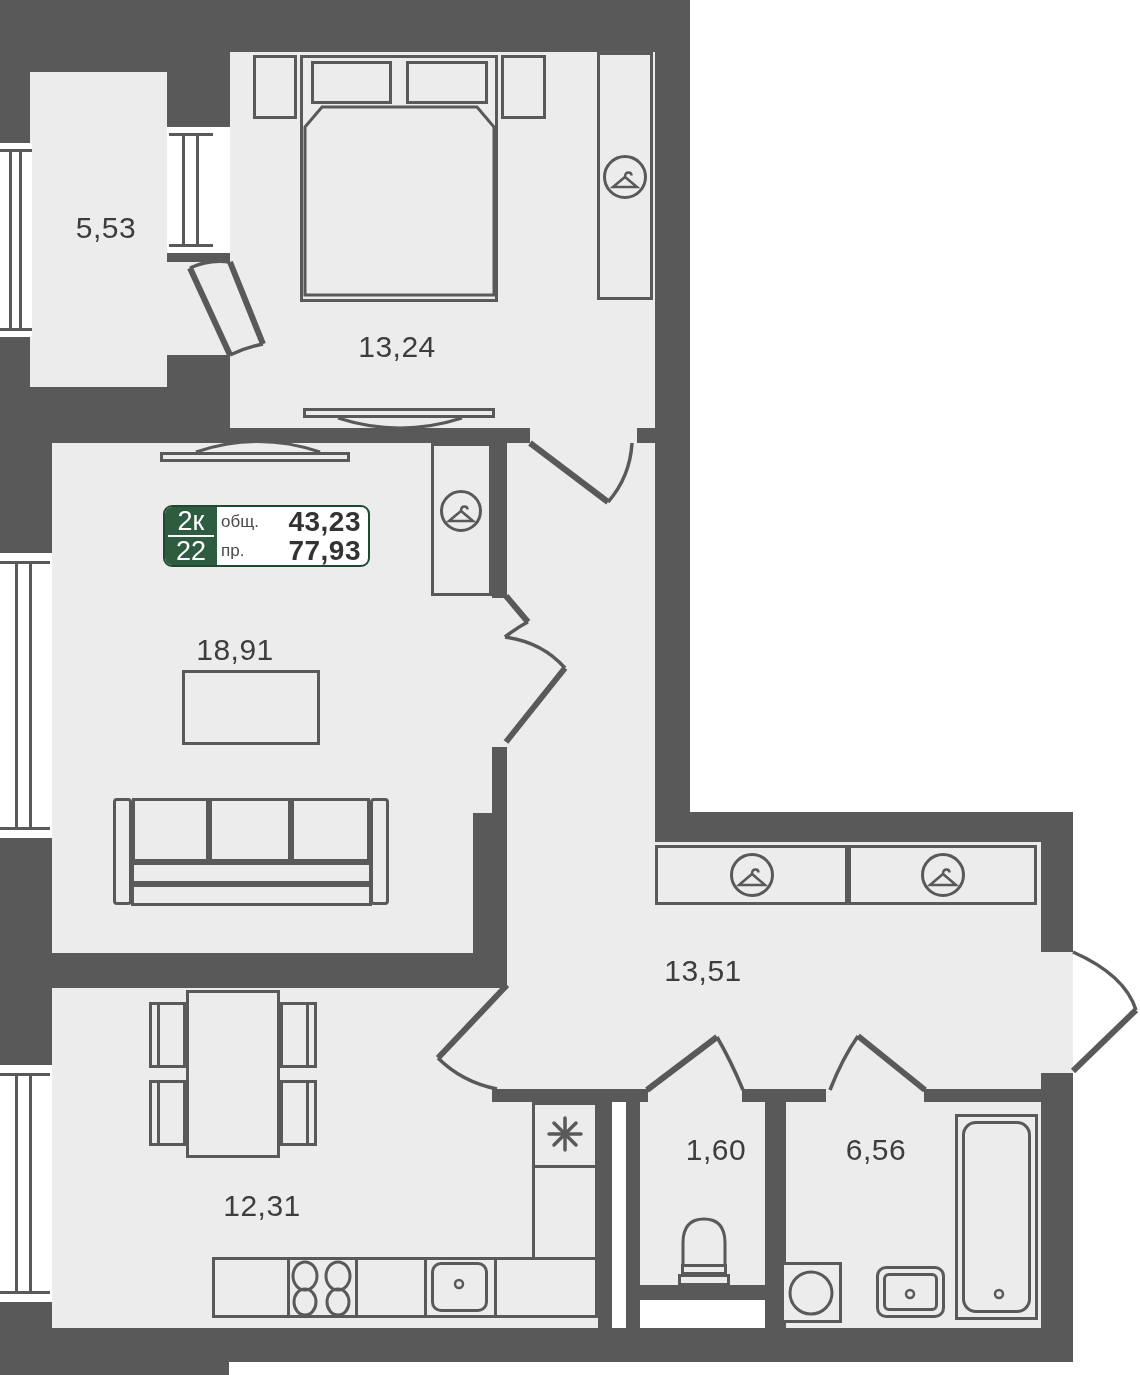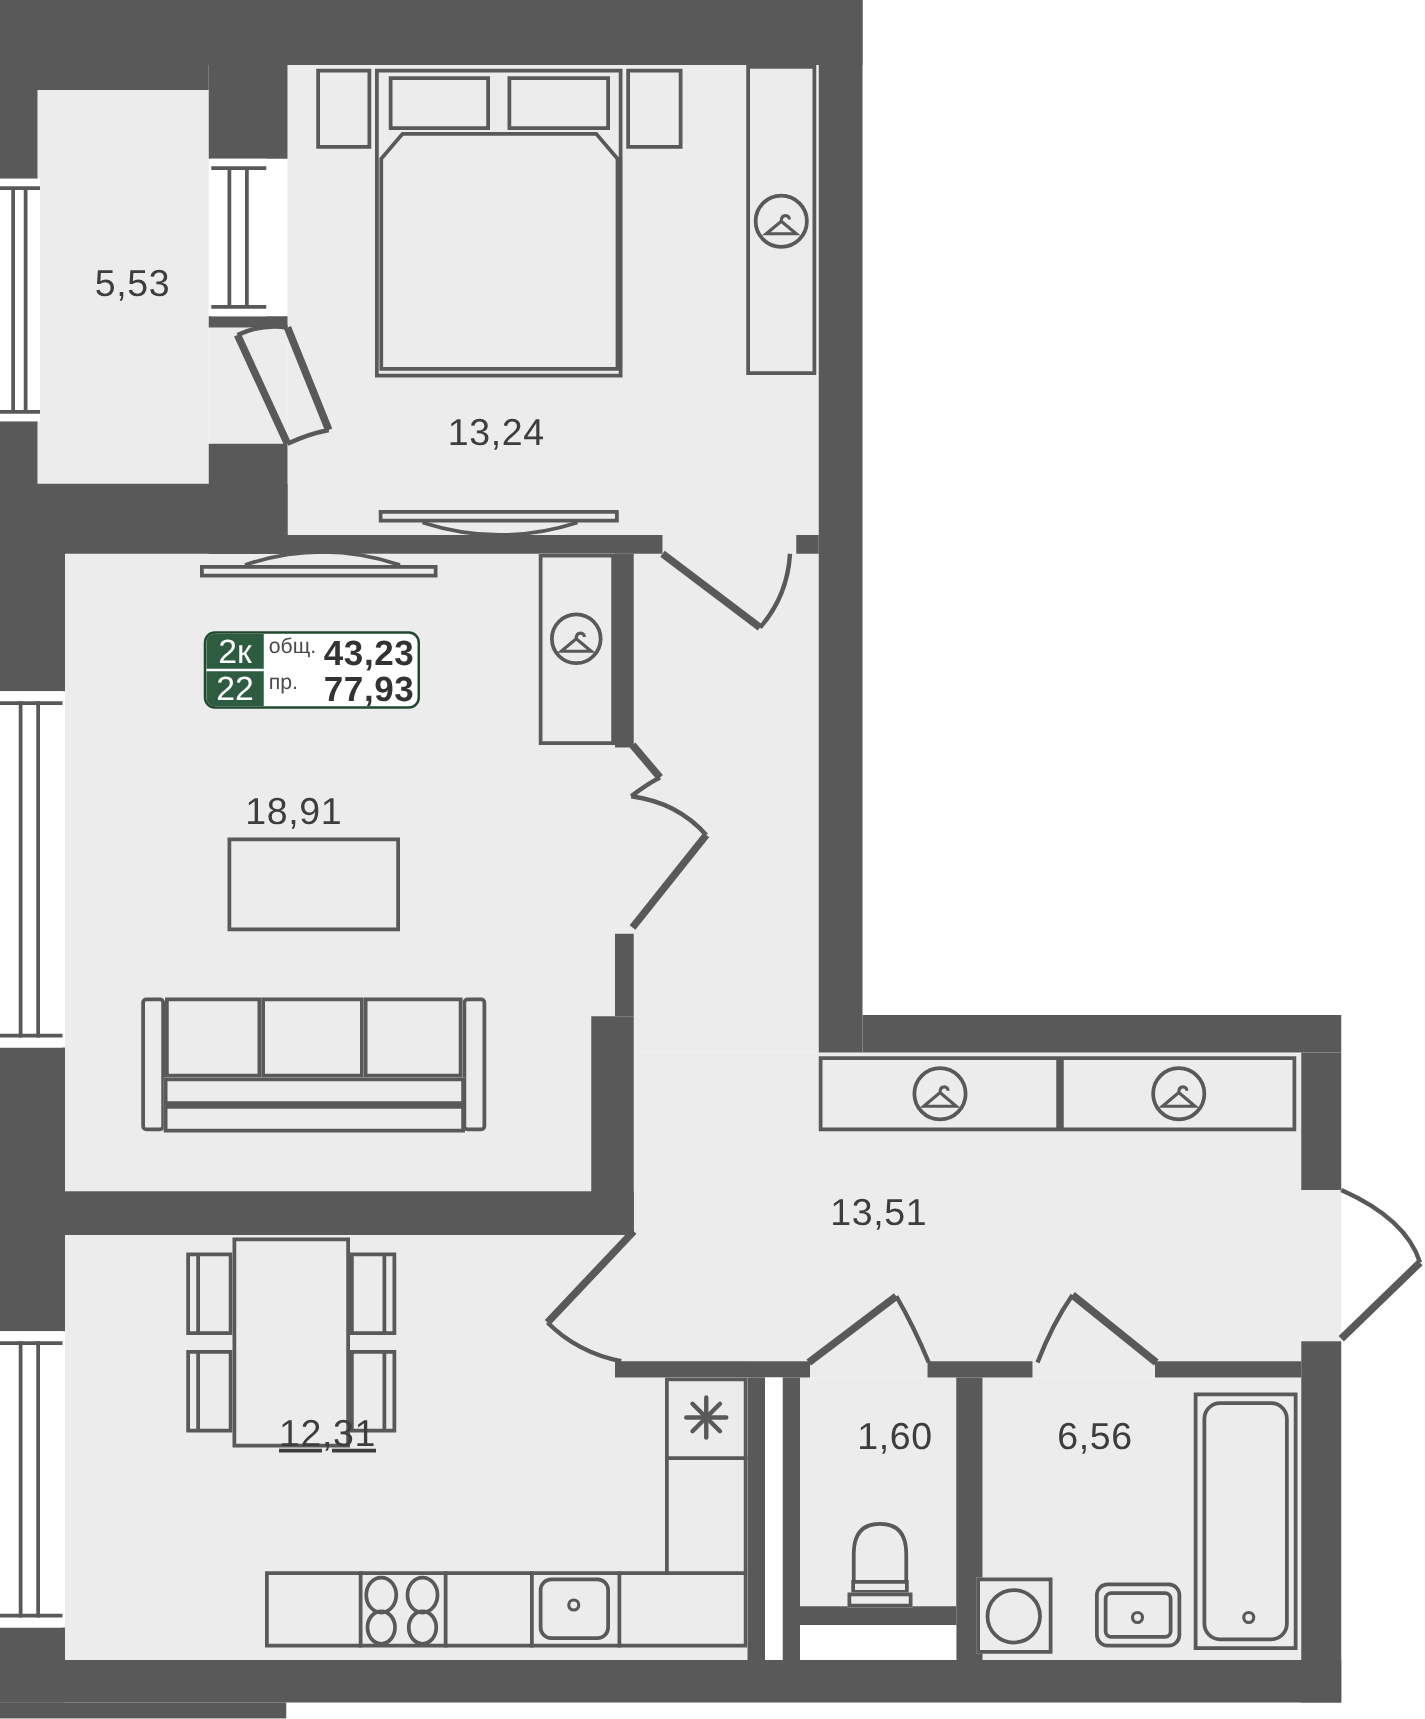--- a/index.html
+++ b/index.html
@@ -18,29 +18,29 @@
   .window{position:absolute;background:var(--c-exterior);}
   .window .wline{position:absolute;top:8px;bottom:8px;width:3px;background:var(--c-wall);}
   .window .wtick{position:absolute;left:0;right:0;height:3px;background:var(--c-wall);}
   .room-label{position:absolute;transform:translate(-50%,-50%);font-size:30px;
               color:var(--c-text);letter-spacing:.5px;white-space:nowrap;z-index:40;}
   svg.overlay{position:absolute;left:0;top:0;z-index:30;pointer-events:none;}
   svg .ln{stroke:var(--c-wall);fill:none;stroke-width:3;}
   svg .leaf{stroke:var(--c-wall);fill:none;stroke-width:6;}
   svg .arc{stroke:var(--c-wall);fill:none;stroke-width:3.5;}
   
-  .badge{position:absolute;left:163px;top:505px;width:173px;height:62px;display:flex;
+  .badge{position:absolute;left:163px;top:505px;width:207px;height:62px;display:flex;
          border:2px solid var(--c-badge-border);border-radius:9px;overflow:hidden;
          box-sizing:border-box;background:#fff;z-index:50;}
   .badge-left{width:52px;background:var(--c-badge-green);color:#fff;display:flex;
               flex-direction:column;align-items:center;justify-content:center;}
   .badge-left .b-row{height:28px;line-height:28px;font-size:27px;}
   .badge-div{width:46px;height:2px;background:#fff;}
   .badge-right{flex:1;display:flex;flex-direction:column;justify-content:center;padding:0 7px 0 4px;}
-  .badge-row{display:flex;align-items:flex-start;height:29px;}
+  .badge-row{display:flex;align-items:center;height:29px;}
   .badge-lbl{font-size:17px;color:#4b4b4b;width:44px;}
   .badge-val{font-size:28px;font-weight:bold;color:var(--c-value);flex:1;text-align:right;letter-spacing:.5px;}
   .chair{position:absolute;background:var(--c-floor);border:3px solid var(--c-wall);box-sizing:border-box;}
   .chair.cl::after,.chair.cr::after{content:'';position:absolute;top:-1px;bottom:-1px;width:3px;background:var(--c-wall);}
   .chair.cl::after{left:5px;}
   .chair.cr::after{right:5px;}
   .rounded{border-radius:10px;}
 </style>
 </head>
 <body>
@@ -251,21 +251,21 @@
     <g>
       <path class="arc" d="M1073,952 Q1125,975 1136,1010"></path>
       <path class="leaf" d="M1136,1010 L1073,1071"></path>
     </g>
   </svg>
 
   <div class="room-label" style="left:106px;top:228px;">5,53</div>
   <div class="room-label" style="left:397px;top:347px;">13,24</div>
   <div class="room-label" style="left:235px;top:650px;">18,91</div>
   <div class="room-label" style="left:703px;top:971px;">13,51</div>
-  <div class="room-label" style="left:262px;top:1148px;text-decoration:underline;">12,31</div>
+  <div class="room-label" style="left:262px;top:1206px;">12,31</div>
   <div class="room-label" style="left:716px;top:1150px;">1,60</div>
   <div class="room-label" style="left:876px;top:1150px;">6,56</div>
 
   <div class="badge">
     <div class="badge-left">
       <div class="b-row">2к</div>
       <div class="badge-div"></div>
       <div class="b-row">22</div>
     </div>
     <div class="badge-right">

